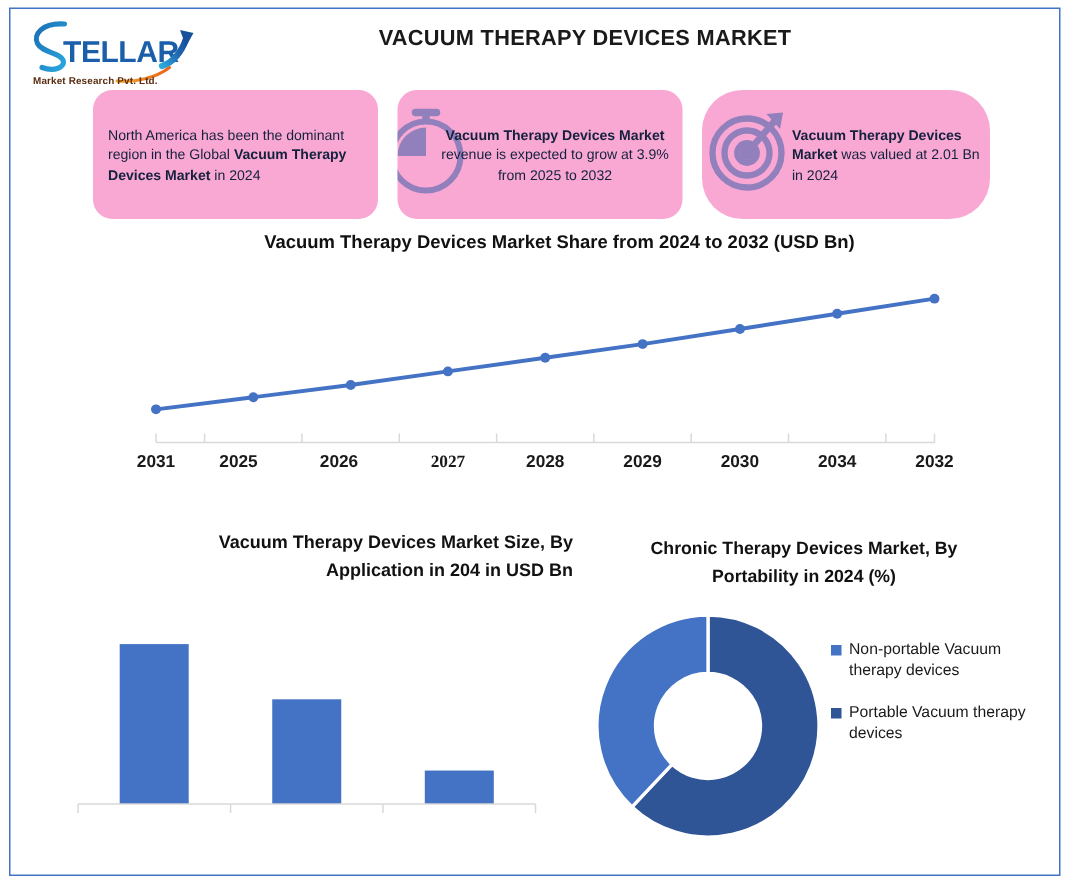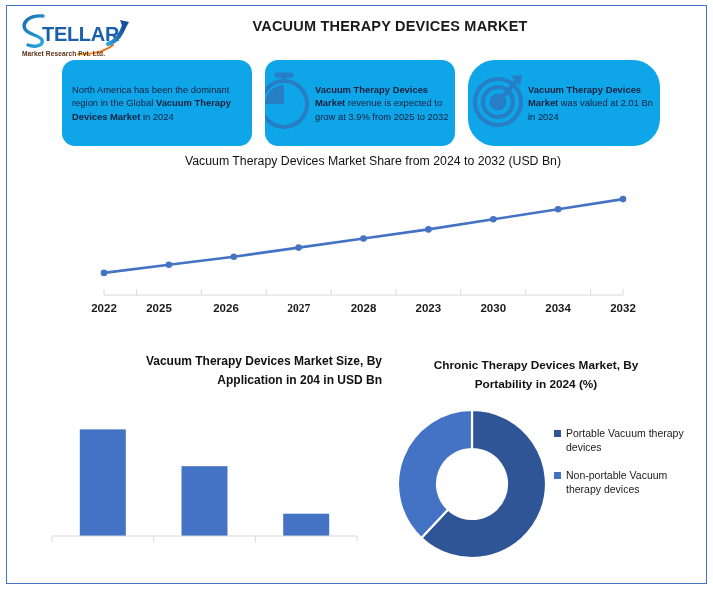--- a/index.html
+++ b/index.html
@@ -36,21 +36,21 @@
   }
 
   
   .infoboxes{
     position:absolute; left:62px; top:60px;
     width:600px; height:86px;
     display:flex; gap:13px;
   }
   .ibox{
     position:relative;
-    background:#0ea5e9;
+    background:#f9a8d4;
     border-radius:13px;
     overflow:hidden;
     display:flex; align-items:center;
     box-shadow:0 0 0 0 transparent;
   }
   .ibox.b1{ width:190px; }
   .ibox.b2{ width:190px; }
   .ibox.b3{ width:192px;border-radius:27px; }
 
   .ibox .ico{
@@ -61,33 +61,33 @@
   .ibox.b3 .ico{ left:4px;  top:12px; }
 
   .ibox .txt{
     position:relative;
     font-size:9.4px;
     line-height:13.6px;
     color:#14213d;
     z-index:2;
   }
   .ibox.b1 .txt{ padding:0 8px 0 10px; }
-  .ibox.b2 .txt{ padding:0 6px 0 50px; }
+  .ibox.b2 .txt{ padding:0 6px 0 26px;text-align:center; }
   .ibox.b3 .txt{ padding:0 6px 0 60px; }
   .ibox .txt b{ font-weight:bold; }
 
   
   .linechart{
     position:absolute; left:8px; top:150px;
     width:697px; height:182px;
   }
   .lc-title{
     position:absolute; left:0; top:4px; width:697px;
     text-align:center;
-    font-size:12.3px; font-weight:normal; color:#111;padding-left:33px;
+    font-size:12.3px; font-weight:bold; color:#111;padding-left:33px;
   }
   .lc-plot{ position:absolute; left:0; top:26px; width:697px; height:120px; }
   .lc-labels{
     position:absolute; left:0; top:152px; width:697px; height:24px;
   }
   .lc-labels span{
     position:absolute; transform:translateX(-50%);
     font-size:11.5px; font-weight:bold; color:#1a1a1a;
   }
 
@@ -226,26 +226,26 @@
           <line x1="323.1" y1="119" x2="323.1" y2="113" stroke="#d9d9d9" stroke-width="1"></line>
           <line x1="387.9" y1="119" x2="387.9" y2="113" stroke="#d9d9d9" stroke-width="1"></line>
           <line x1="452.8" y1="119" x2="452.8" y2="113" stroke="#d9d9d9" stroke-width="1"></line>
           <line x1="517.7" y1="119" x2="517.7" y2="113" stroke="#d9d9d9" stroke-width="1"></line>
           <line x1="582.6" y1="119" x2="582.6" y2="113" stroke="#d9d9d9" stroke-width="1"></line>
           <line x1="96" y1="119" x2="96" y2="113" stroke="#d9d9d9" stroke-width="1"></line>
           <line x1="615" y1="119" x2="615" y2="113" stroke="#d9d9d9" stroke-width="1"></line>
         </svg>
     </div>
     <div class="lc-labels">
-        <span style="left: 96px;">2022</span>
+        <span style="left: 96px;">2031</span>
         <span style="left: 151px;">2025</span>
         <span style="left: 218px;">2026</span>
         <span style="left: 290.625px; font-family: Liberation Serif, serif;">2027</span>
         <span style="left: 355.5px;">2028</span>
-        <span style="left: 420.375px;">2023</span>
+        <span style="left: 420.375px;">2029</span>
         <span style="left: 485.25px;">2030</span>
         <span style="left: 550.125px;">2034</span>
         <span style="left: 615px;">2032</span>
       </div>
   </div>
 
   <div class="bar-sec">
     <div class="bar-title">
       <span>Vacuum Therapy Devices Market Size, By</span><br>
       <span>Application in 204 in USD Bn</span>
@@ -270,22 +270,22 @@
       <span>Portability in 2024 (%)</span>
     </div>
     <div class="donut-plot">
       <svg width="160" height="160" viewBox="0 0 160 160" id="donut-svg">
           <path d="M 80.00 6.00 A 74 74 0 1 1 29.34 133.94 L 56.04 105.51 A 35 35 0 1 0 80.00 45.00 Z" fill="#2f5597" stroke="#ffffff" stroke-width="2.2"></path>
           <path d="M 29.34 133.94 A 74 74 0 0 1 80.00 6.00 L 80.00 45.00 A 35 35 0 0 0 56.04 105.51 Z" fill="#4472c4" stroke="#ffffff" stroke-width="2.2"></path>
         </svg>
     </div>
     <div class="legend">
         <div class="leg-item">
+          <span class="leg-sq" style="background: rgb(68, 114, 196);"></span>
+          <span class="leg-tx">Non-portable Vacuum therapy devices</span>
+        </div>
+        <div class="leg-item">
           <span class="leg-sq" style="background: rgb(47, 85, 151);"></span>
           <span class="leg-tx">Portable Vacuum therapy devices</span>
         </div>
-        <div class="leg-item">
-          <span class="leg-sq" style="background: rgb(68, 114, 196);"></span>
-          <span class="leg-tx">Non-portable Vacuum therapy devices</span>
-        </div>
       </div>
   </div>
 </div>
 
 </body></html>

